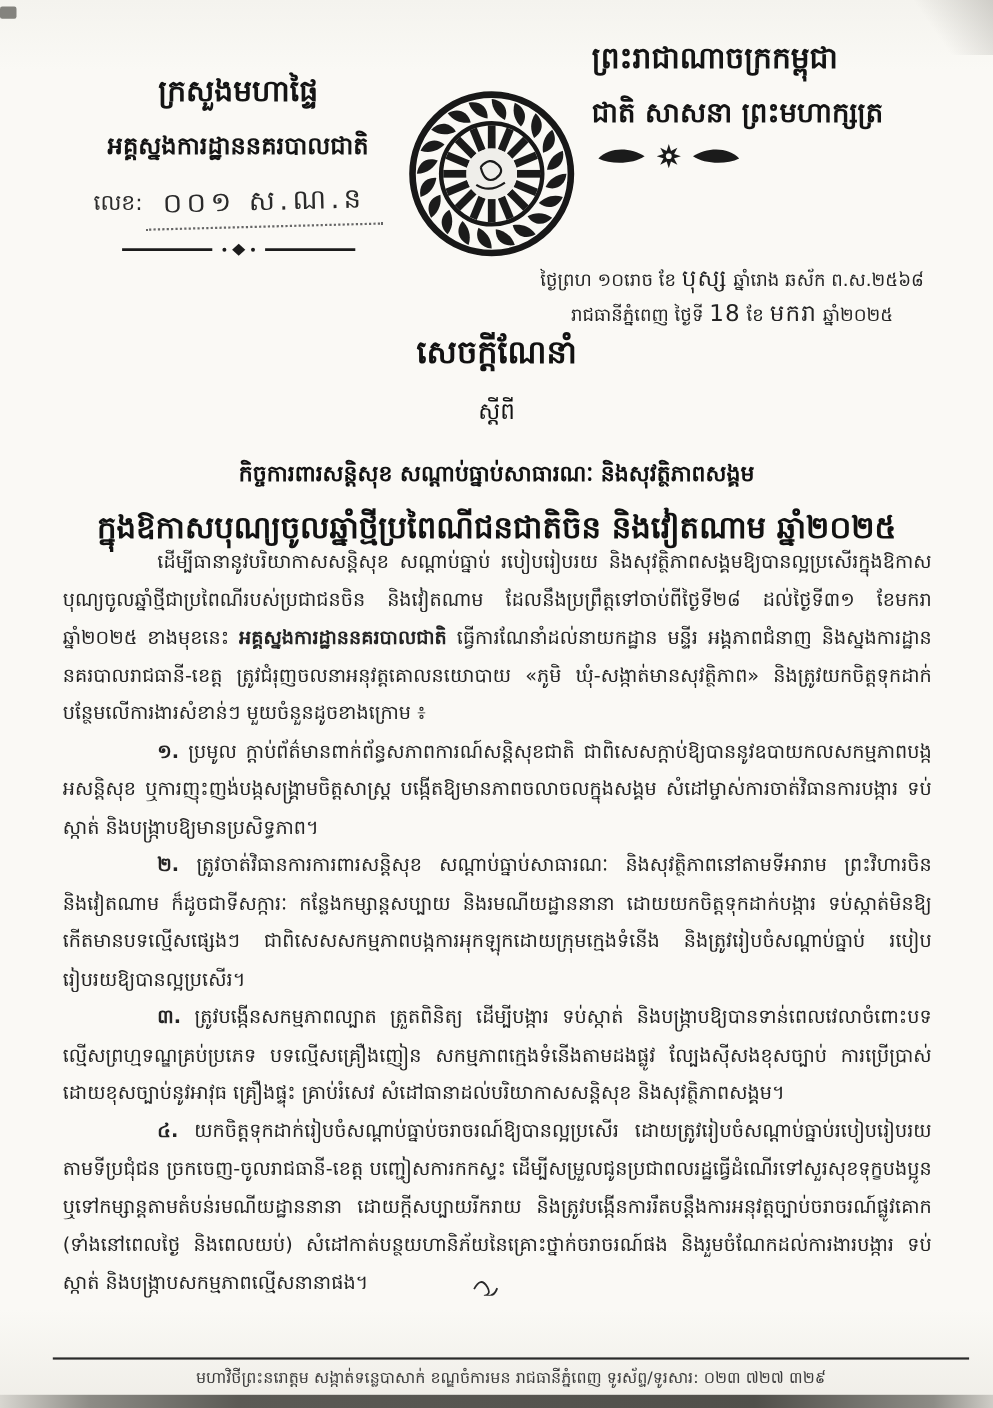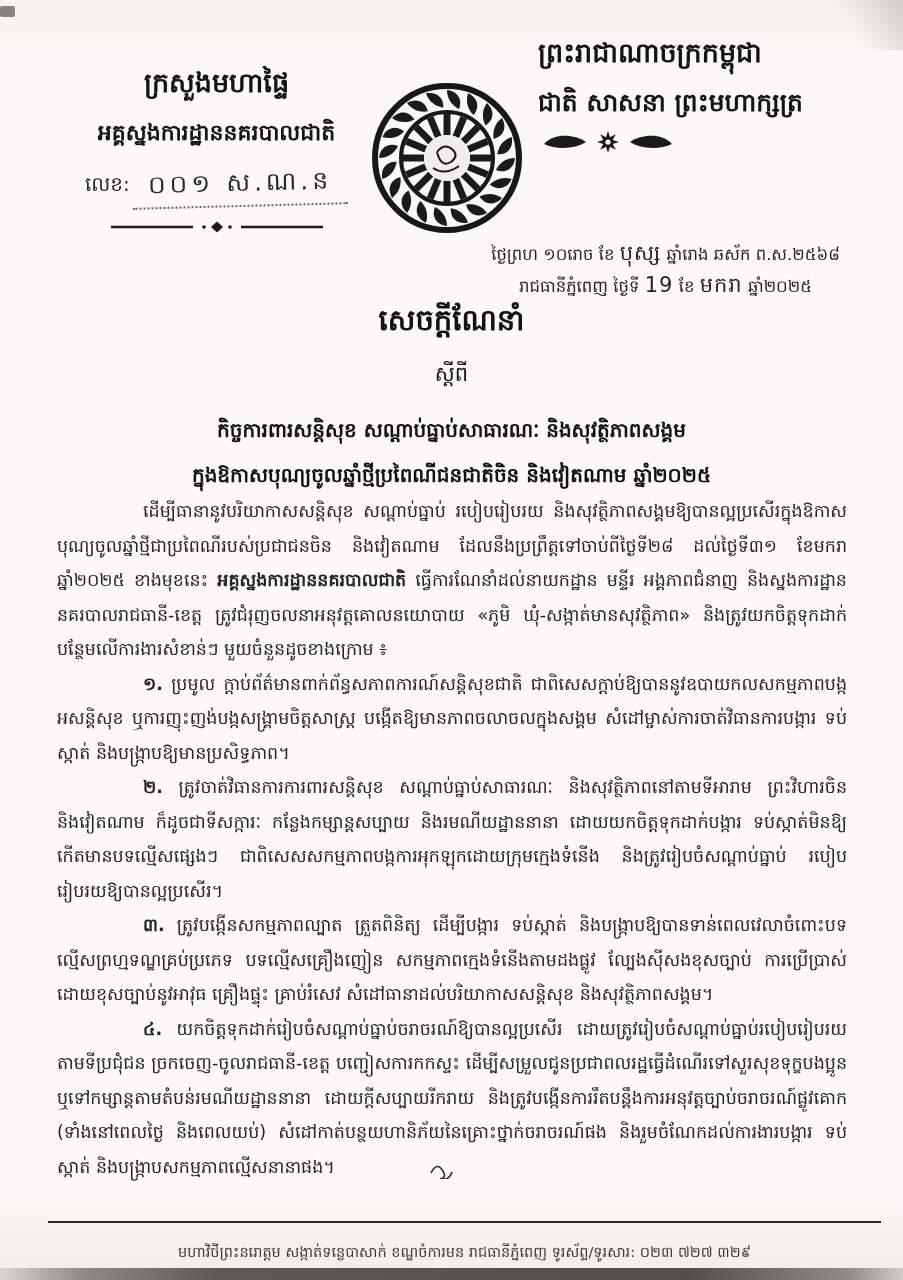--- a/index.html
+++ b/index.html
@@ -28,31 +28,31 @@
   
   .seal { position:absolute; left:366px; top:78px; width:162px; height:160px; }
   
   .dateline { position:absolute; left:438px; top:238px; width:455px; text-align:center; font-size:16.5px; line-height:31px; color:#232323; }
   .hand { font-size:21px; letter-spacing:1px; }
   
   .title-block { position:absolute; left:0; right:0; top:302px; text-align:center; color:#121212; }
   .doc-title { font-size:29px; font-weight:bold; margin:0; }
   .about { font-size:21px; font-weight:normal; margin-top:16px; }
   .subject1 { font-size:20px; font-weight:bold; margin-top:26px; }
-  .subject2 { font-size:20px; font-weight:bold; margin-top:15px; }
+  .subject2 { font-size:28px; font-weight:bold; margin-top:15px; }
   
   .body-text { position:absolute; left:57px; right:56px; top:494px; bottom:50px; overflow:hidden;
     font-size:17.5px; line-height:34.5px; text-align:justify; color:#242424; }
   .para { margin:0; text-indent:86px; }
   .pt-num { font-weight:bold; }
   .bold-inline { font-weight:bold; }
   .end-flourish { display:inline-block; vertical-align:-6px; margin-left:2px; }
   
   .footer { position:absolute; left:48px; right:22px; bottom:16px; border-top:2px solid #2a2a2a;
-    text-align:center; padding-top:20px; font-size:14.5px; color:#3a3a3a; }
+    text-align:center; padding-top:7px; font-size:14.5px; color:#3a3a3a; }
   .ink { fill:#1b1b1b; }
   .ink-stroke { stroke:#1b1b1b; fill:none; }
 </style>
 </head>
 <body>
 
 <div class="page">
 
   <div class="smudge-tl"></div>
   <div class="smudge-tr"></div>
@@ -142,21 +142,21 @@
   </div>
 
   <div class="dateline">
     <div>
       <span>ថ្ងៃព្រហ ១០រោច ខែ</span>
       <span class="hand">បុស្ស</span>
       <span>ឆ្នាំរោង ឆស័ក ព.ស.២៥៦៨</span>
     </div>
     <div>
       <span>រាជធានីភ្នំពេញ ថ្ងៃទី</span>
-      <span class="hand">19</span>
+      <span class="hand">18</span>
       <span>ខែ</span>
       <span class="hand">មករា</span>
       <span>ឆ្នាំ២០២៥</span>
     </div>
   </div>
 
   <div class="title-block">
     <h1 class="doc-title">សេចក្តីណែនាំ</h1>
     <div class="about">ស្តីពី</div>
     <div class="subject1">កិច្ចការពារសន្តិសុខ សណ្តាប់ធ្នាប់សាធារណៈ និងសុវត្ថិភាពសង្គម</div>

